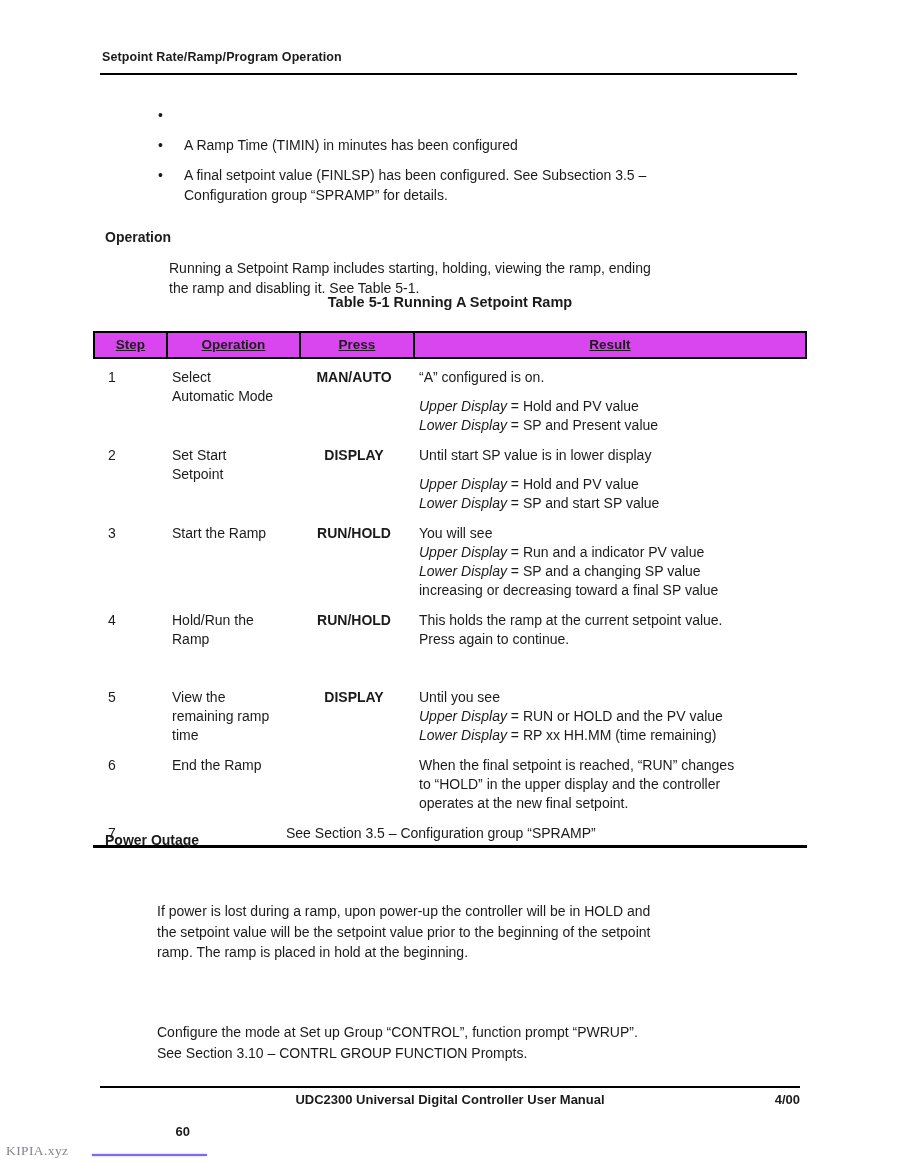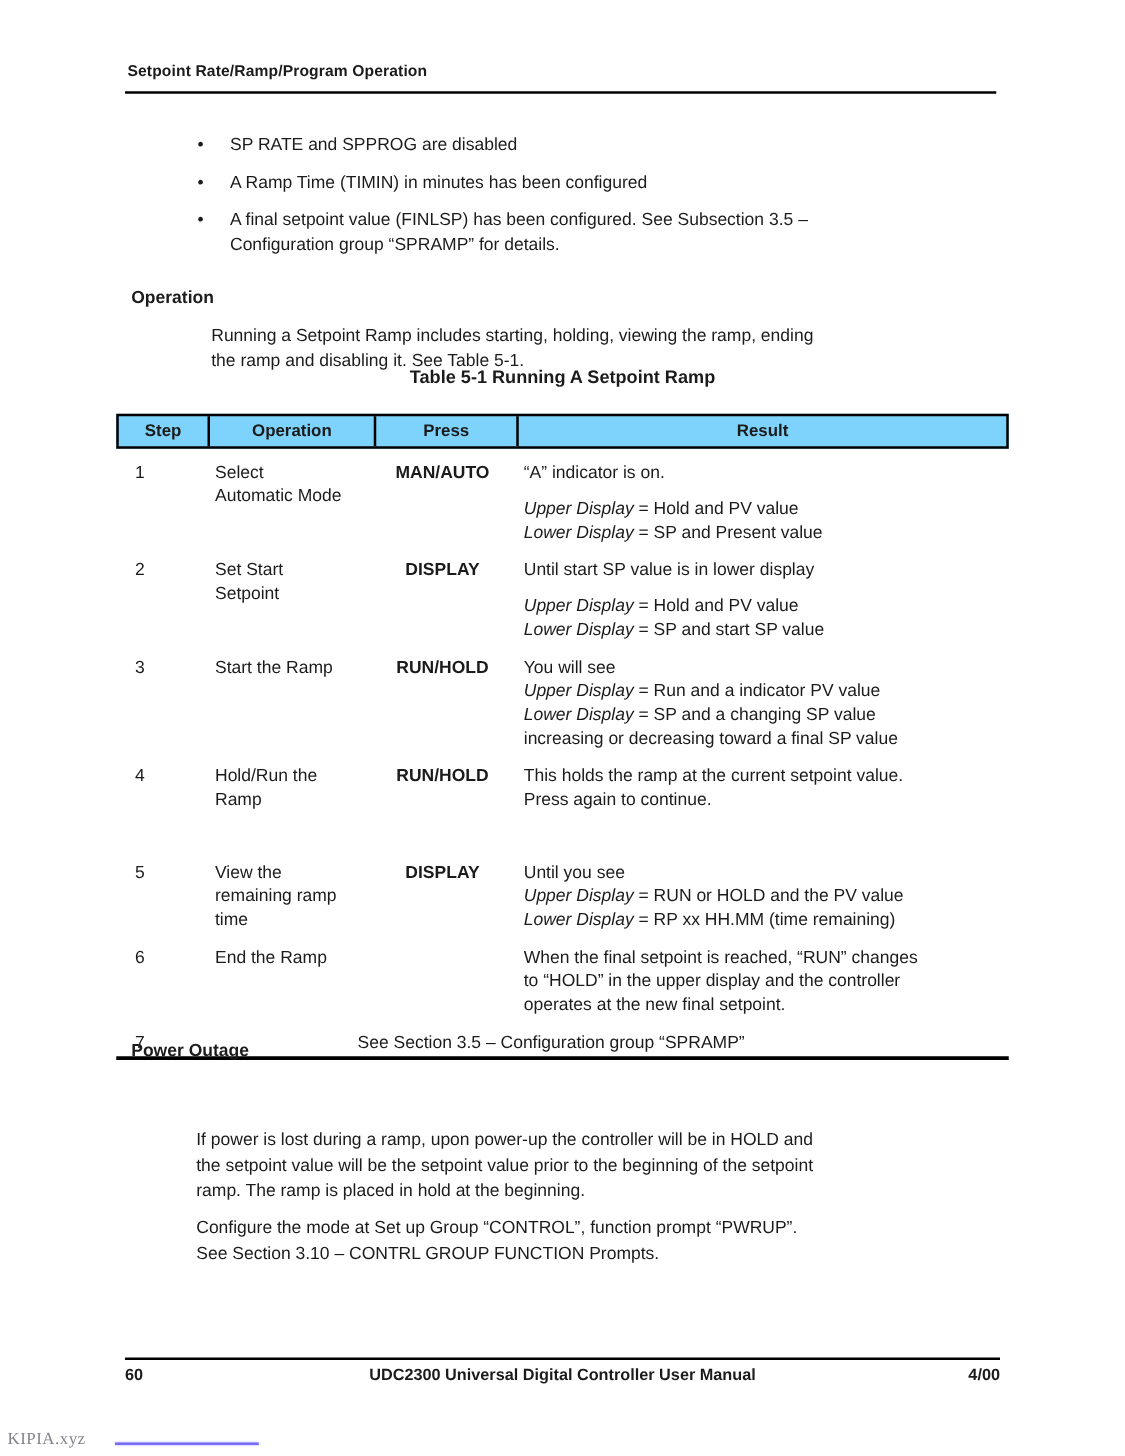--- a/index.html
+++ b/index.html
@@ -21,21 +21,21 @@
   .bullet-text{white-space:pre-line;}
 
   
   .sec-head{font-size:14px;font-weight:bold;}
   .op-head{left:105px;top:229px;}
   .op-para{left:169px;top:258px;width:660px;font-size:14px;line-height:20px;white-space:pre-line;}
 
   
   .tbl-title{left:93px;top:294px;width:714px;text-align:center;font-size:14.5px;font-weight:bold;}
   .tbl{left:93px;top:331px;width:714px;}
-  .thead{display:flex;border:2px solid #000;background:#7dd3fc;box-sizing:border-box;}
+  .thead{display:flex;border:2px solid #000;background:#d946ef;box-sizing:border-box;text-decoration:underline;}
   .th{font-size:13.5px;font-weight:bold;text-align:center;padding:4px 2px 5px 2px;box-sizing:border-box;}
   .th + .th{border-left:2px solid #000;}
   .th-step{width:71px;}
   .th-op{width:133px;}
   .th-press{width:114px;}
   .th-result{flex:1;}
   .tbody{padding-top:9px;font-size:14px;line-height:19px;}
   .t-row{display:flex;margin-bottom:11px;}
   .t-row.gap-lg{margin-bottom:39px;}
   .t-row.gap-sm{margin-bottom:2px;}
@@ -43,45 +43,44 @@
   .c-op{width:133px;padding-left:8px;box-sizing:border-box;white-space:pre-line;}
   .c-press{width:114px;text-align:center;font-weight:bold;box-sizing:border-box;}
   .c-result{flex:1;padding-left:8px;box-sizing:border-box;}
   .r-line em{font-style:italic;}
   .r-spacer{height:10px;}
   .tbl-bottom-rule{height:3px;background:#000;margin-top:1px;}
 
   
   .po-head{left:105px;top:832px;text-align:right;}
   .po-para1{left:157px;top:901px;width:670px;font-size:14px;line-height:20.5px;white-space:pre-line;}
-  .po-para2{left:157px;top:971px;width:670px;font-size:14px;line-height:20.5px;white-space:pre-line;}
+  .po-para2{left:157px;top:1022px;width:670px;font-size:14px;line-height:20.5px;white-space:pre-line;}
 
   
   .foot-rule{left:100px;top:1086px;width:700px;height:2px;background:#000;}
   .foot-row{left:100px;top:1092px;width:700px;display:flex;align-items:flex-start;font-size:13px;font-weight:bold;}
-  .foot-left{width:90px;text-align:left;}
+  .foot-left{width:90px;text-align:right;margin-top:32px;}
   .foot-center{flex:1;text-align:center;}
   .foot-right{width:90px;text-align:right;}
 
   
   .watermark{left:6px;top:1143px;font-family:"Liberation Serif", serif;font-size:13.5px;color:#84848e;letter-spacing:.4px;}
   .link-line{left:92px;top:1154px;width:115px;height:2px;background:#766cf6;box-shadow:0 0 2px #a9a3fa;}
 </style>
 </head>
 <body>
 
 <div>
 
   <div class="abs run-head">Setpoint Rate/Ramp/Program Operation</div>
   <div class="abs run-rule"></div>
 
   <div class="abs bullets">
     <div class="bullet-item">
       <span class="bullet-dot">•</span>
-      <span class="bullet-text">SP RATE and SPPROG are disabled</span>
     </div>
     <div class="bullet-item">
       <span class="bullet-dot">•</span>
       <span class="bullet-text">A Ramp Time (TIMIN) in minutes has been configured</span>
     </div>
     <div class="bullet-item">
       <span class="bullet-dot">•</span>
       <span class="bullet-text">A final setpoint value (FINLSP) has been configured.  See Subsection 3.5 –
 Configuration group “SPRAMP” for details.</span>
     </div>
@@ -99,21 +98,21 @@
       <div class="th th-press">Press</div>
       <div class="th th-result">Result</div>
     </div>
     <div class="tbody">
         <div class="t-row">
           <div class="c-step">1</div>
           <div class="c-op">Select
 Automatic Mode</div>
           <div class="c-press">MAN/AUTO</div>
           <div class="c-result">
-            <div class="r-line"><span>“A” indicator is on.</span></div>
+            <div class="r-line"><span>“A” configured is on.</span></div>
             <div class="r-spacer"></div>
             <div class="r-line"><em>Upper Display</em><span> = Hold and PV value</span></div>
             <div class="r-line"><em>Lower Display</em><span> = SP and Present value</span></div>
           </div>
         </div>
         <div class="t-row">
           <div class="c-step">2</div>
           <div class="c-op">Set Start
 Setpoint</div>
           <div class="c-press">DISPLAY</div>

